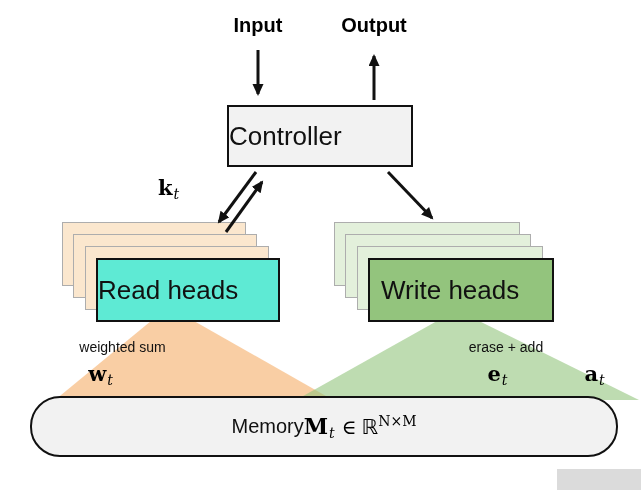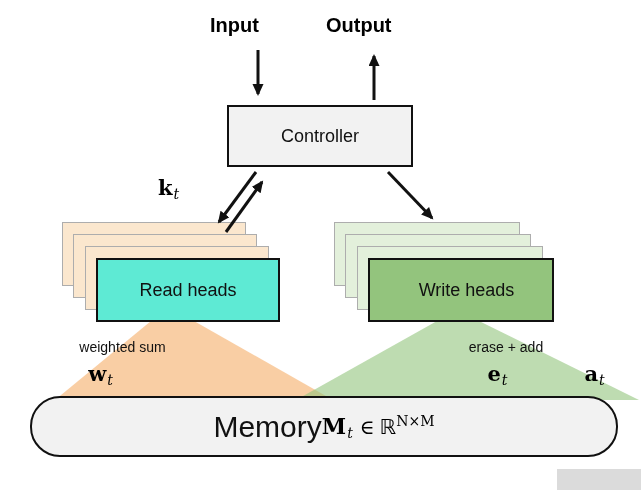--- a/index.html
+++ b/index.html
@@ -6,39 +6,39 @@
   html,body { background:#ffffff; }
   body { font-family:"Liberation Sans", sans-serif; }
 
   .canvas { position:relative; width:641px; height:490px; background:#ffffff; overflow:hidden; }
 
   svg.layer { position:absolute; left:0; top:0; width:641px; height:490px; }
   .z0 { z-index:0; }
   .z3 { z-index:3; pointer-events:none; }
 
   .lbl { position:absolute; color:#000; }
-  .title { font-weight:700; font-size:20px; z-index:4; }
+  .title { font-weight:700; font-size:20px; text-align:center; z-index:4; }
   .small { font-size:14px; text-align:center; color:#111; z-index:4; }
 
-  .box { position:absolute; display:flex; align-items:center; justify-content:center;
-         font-size:18px; color:#111; z-index:2; }
+  .box { position:absolute; display:flex; align-items:center; justify-content:flex-start;
+         font-size:26px; color:#111; z-index:2; }
   .plainbox { background:#F2F2F2; border:2.5px solid #111; }
 
   .headsbox { border:2.5px solid #111; }
   .readbox  { background:#5eead4; }
   .writebox { background:#93C47D;padding-left:11px; }
 
   .card { position:absolute; z-index:1; border:1.5px solid #ADADAD; }
   .readcard  { background:#FBE7CE; }
   .writecard { background:#E3F0DB; }
 
   .memory { position:absolute; left:30px; top:396px; width:588px; height:61px;
             background:#F2F2F2; border:2.5px solid #111; border-radius:30px;
             display:flex; align-items:center; justify-content:center; z-index:2; }
-  .memlabel { font-size:30px; color:#111; margin-right:0; }
+  .memlabel { font-size:20px; color:#111; margin-right:0; }
 
   .mathlabel { position:absolute; z-index:4; white-space:nowrap; text-align:center; }
   .mbase { font-family:"DejaVu Serif", serif; font-weight:700; font-size:21px; color:#000; }
   .msub  { font-family:"DejaVu Serif", serif; font-style:italic; font-size:14px;
            vertical-align:-4px; margin-left:1px; color:#000; }
   .melem { font-family:"DejaVu Serif","DejaVu Sans", serif; font-size:20px; margin:0 5px 0 7px; color:#000; }
   .mreals{ font-family:"DejaVu Sans", sans-serif; font-size:21px; color:#000; }
   .msup  { font-family:"DejaVu Serif", serif; font-size:14px;
            vertical-align:8px; color:#000; }
 

